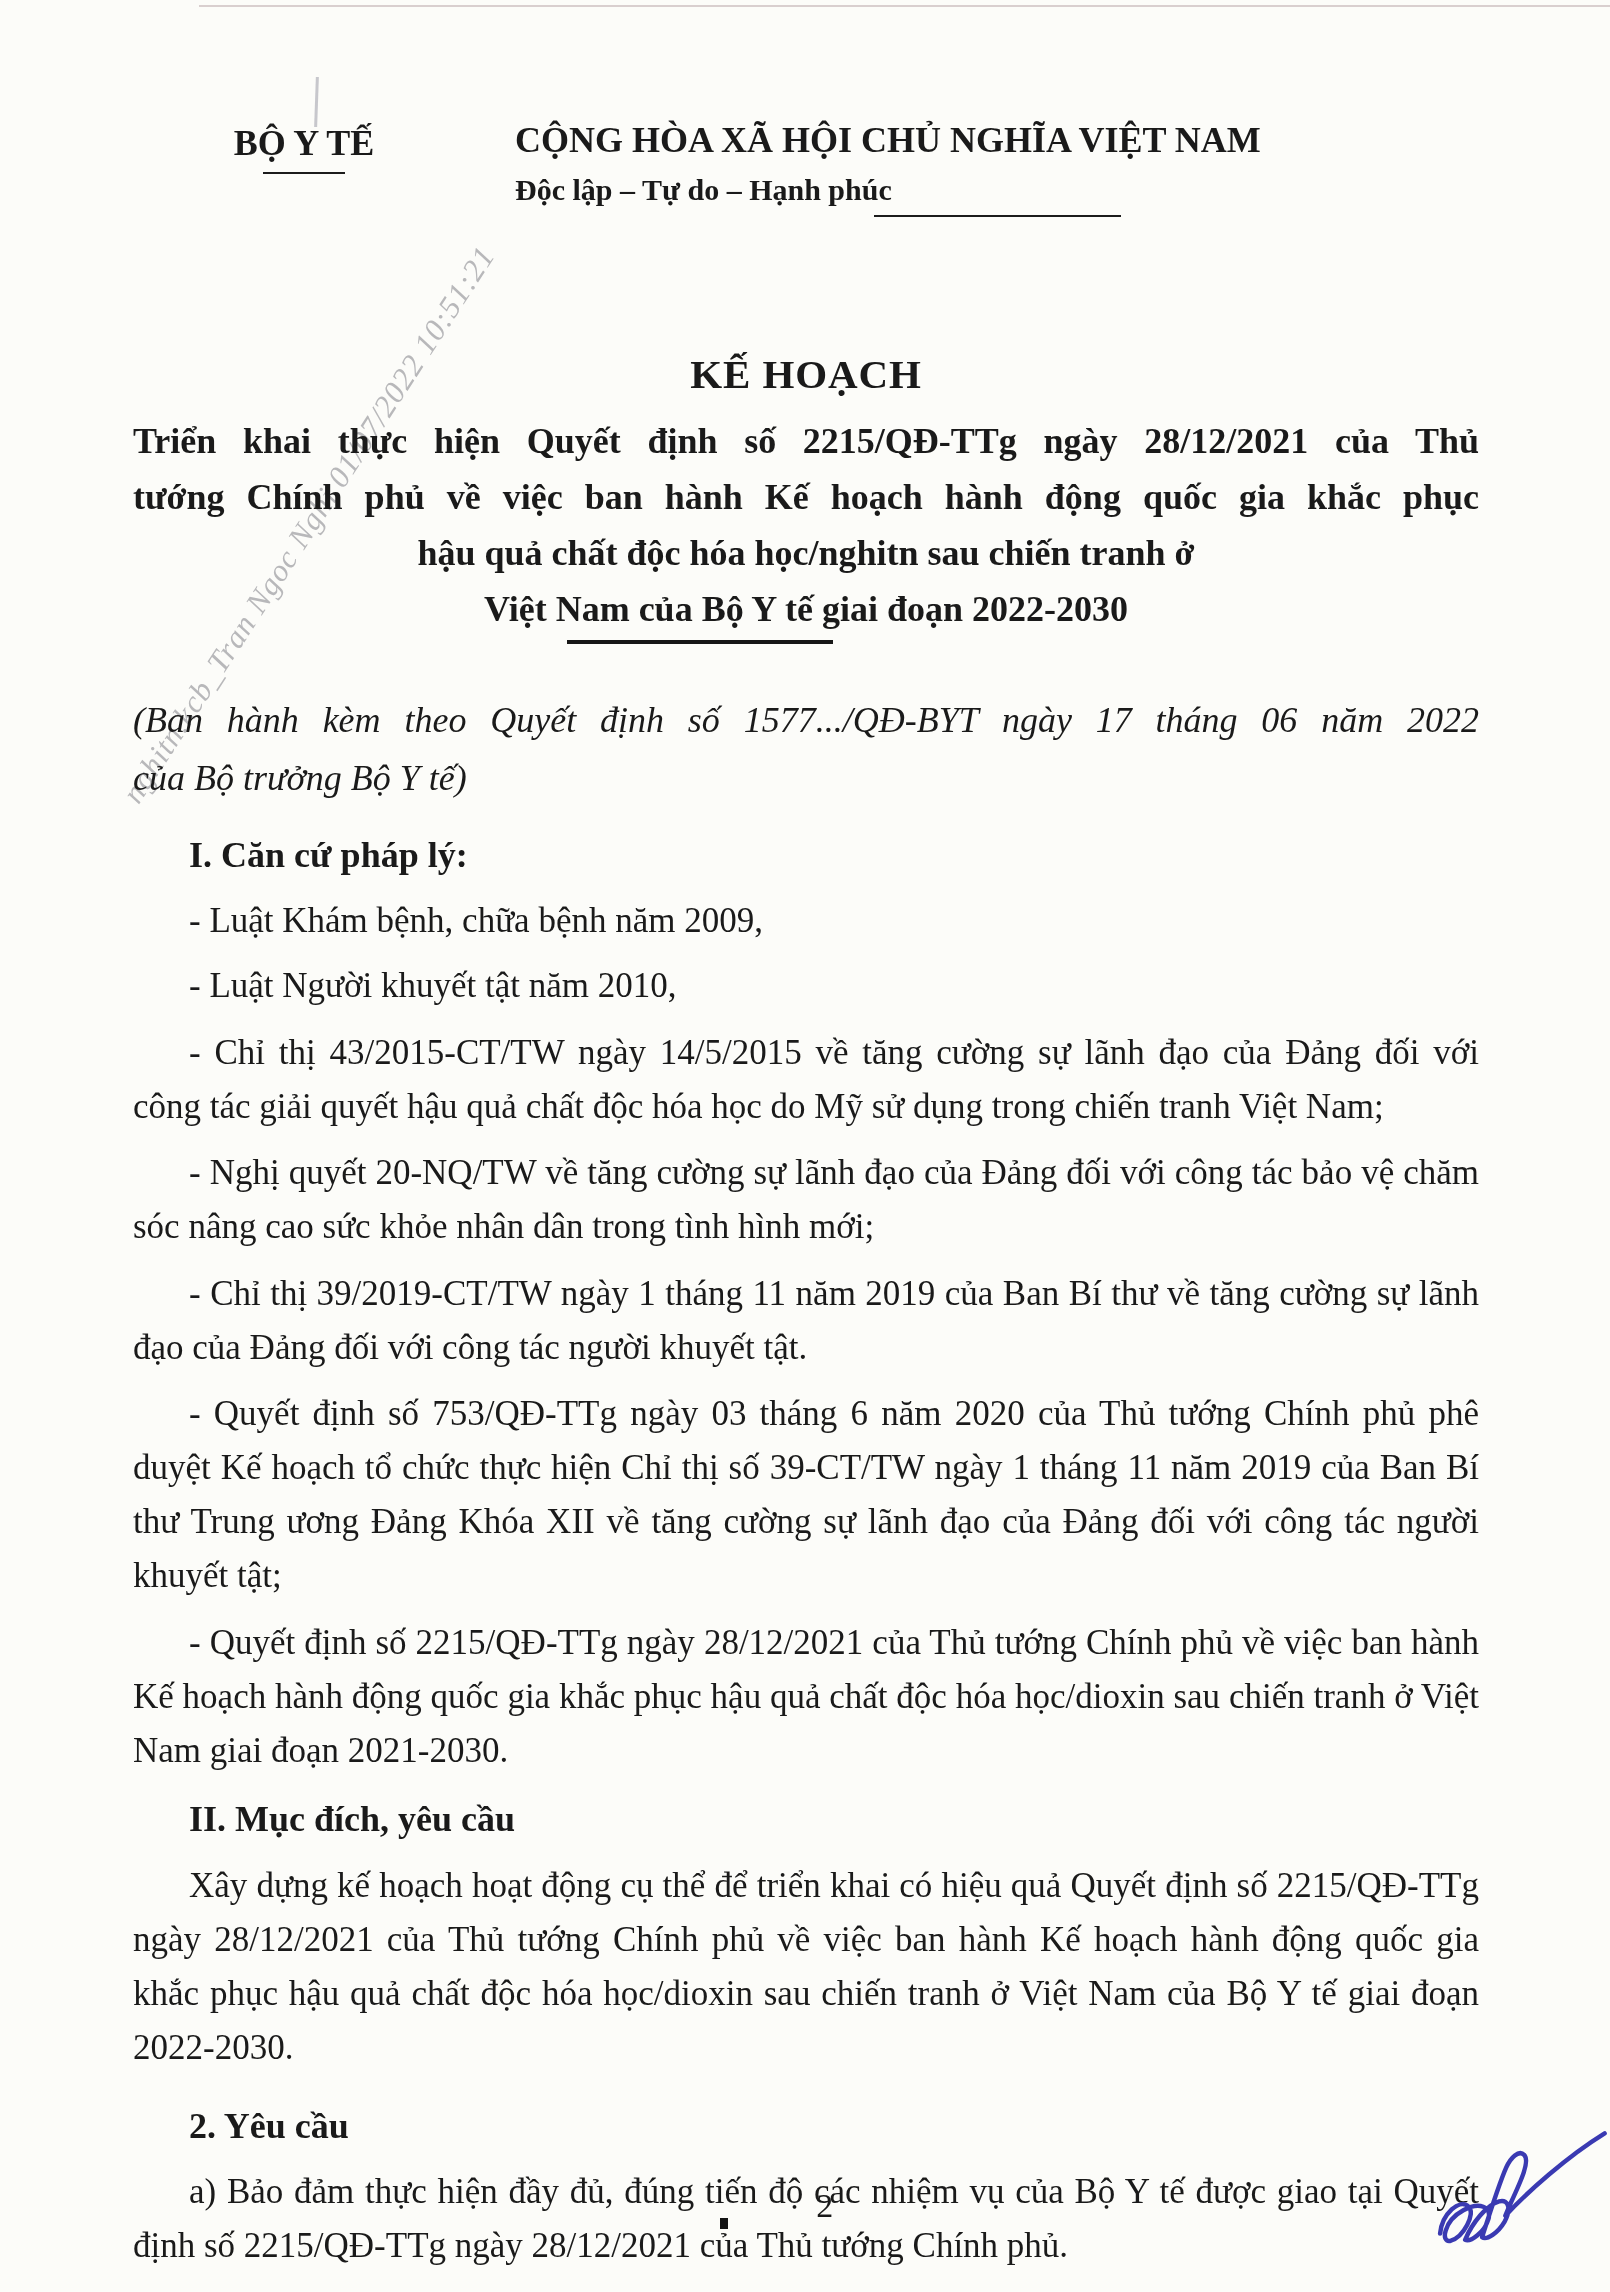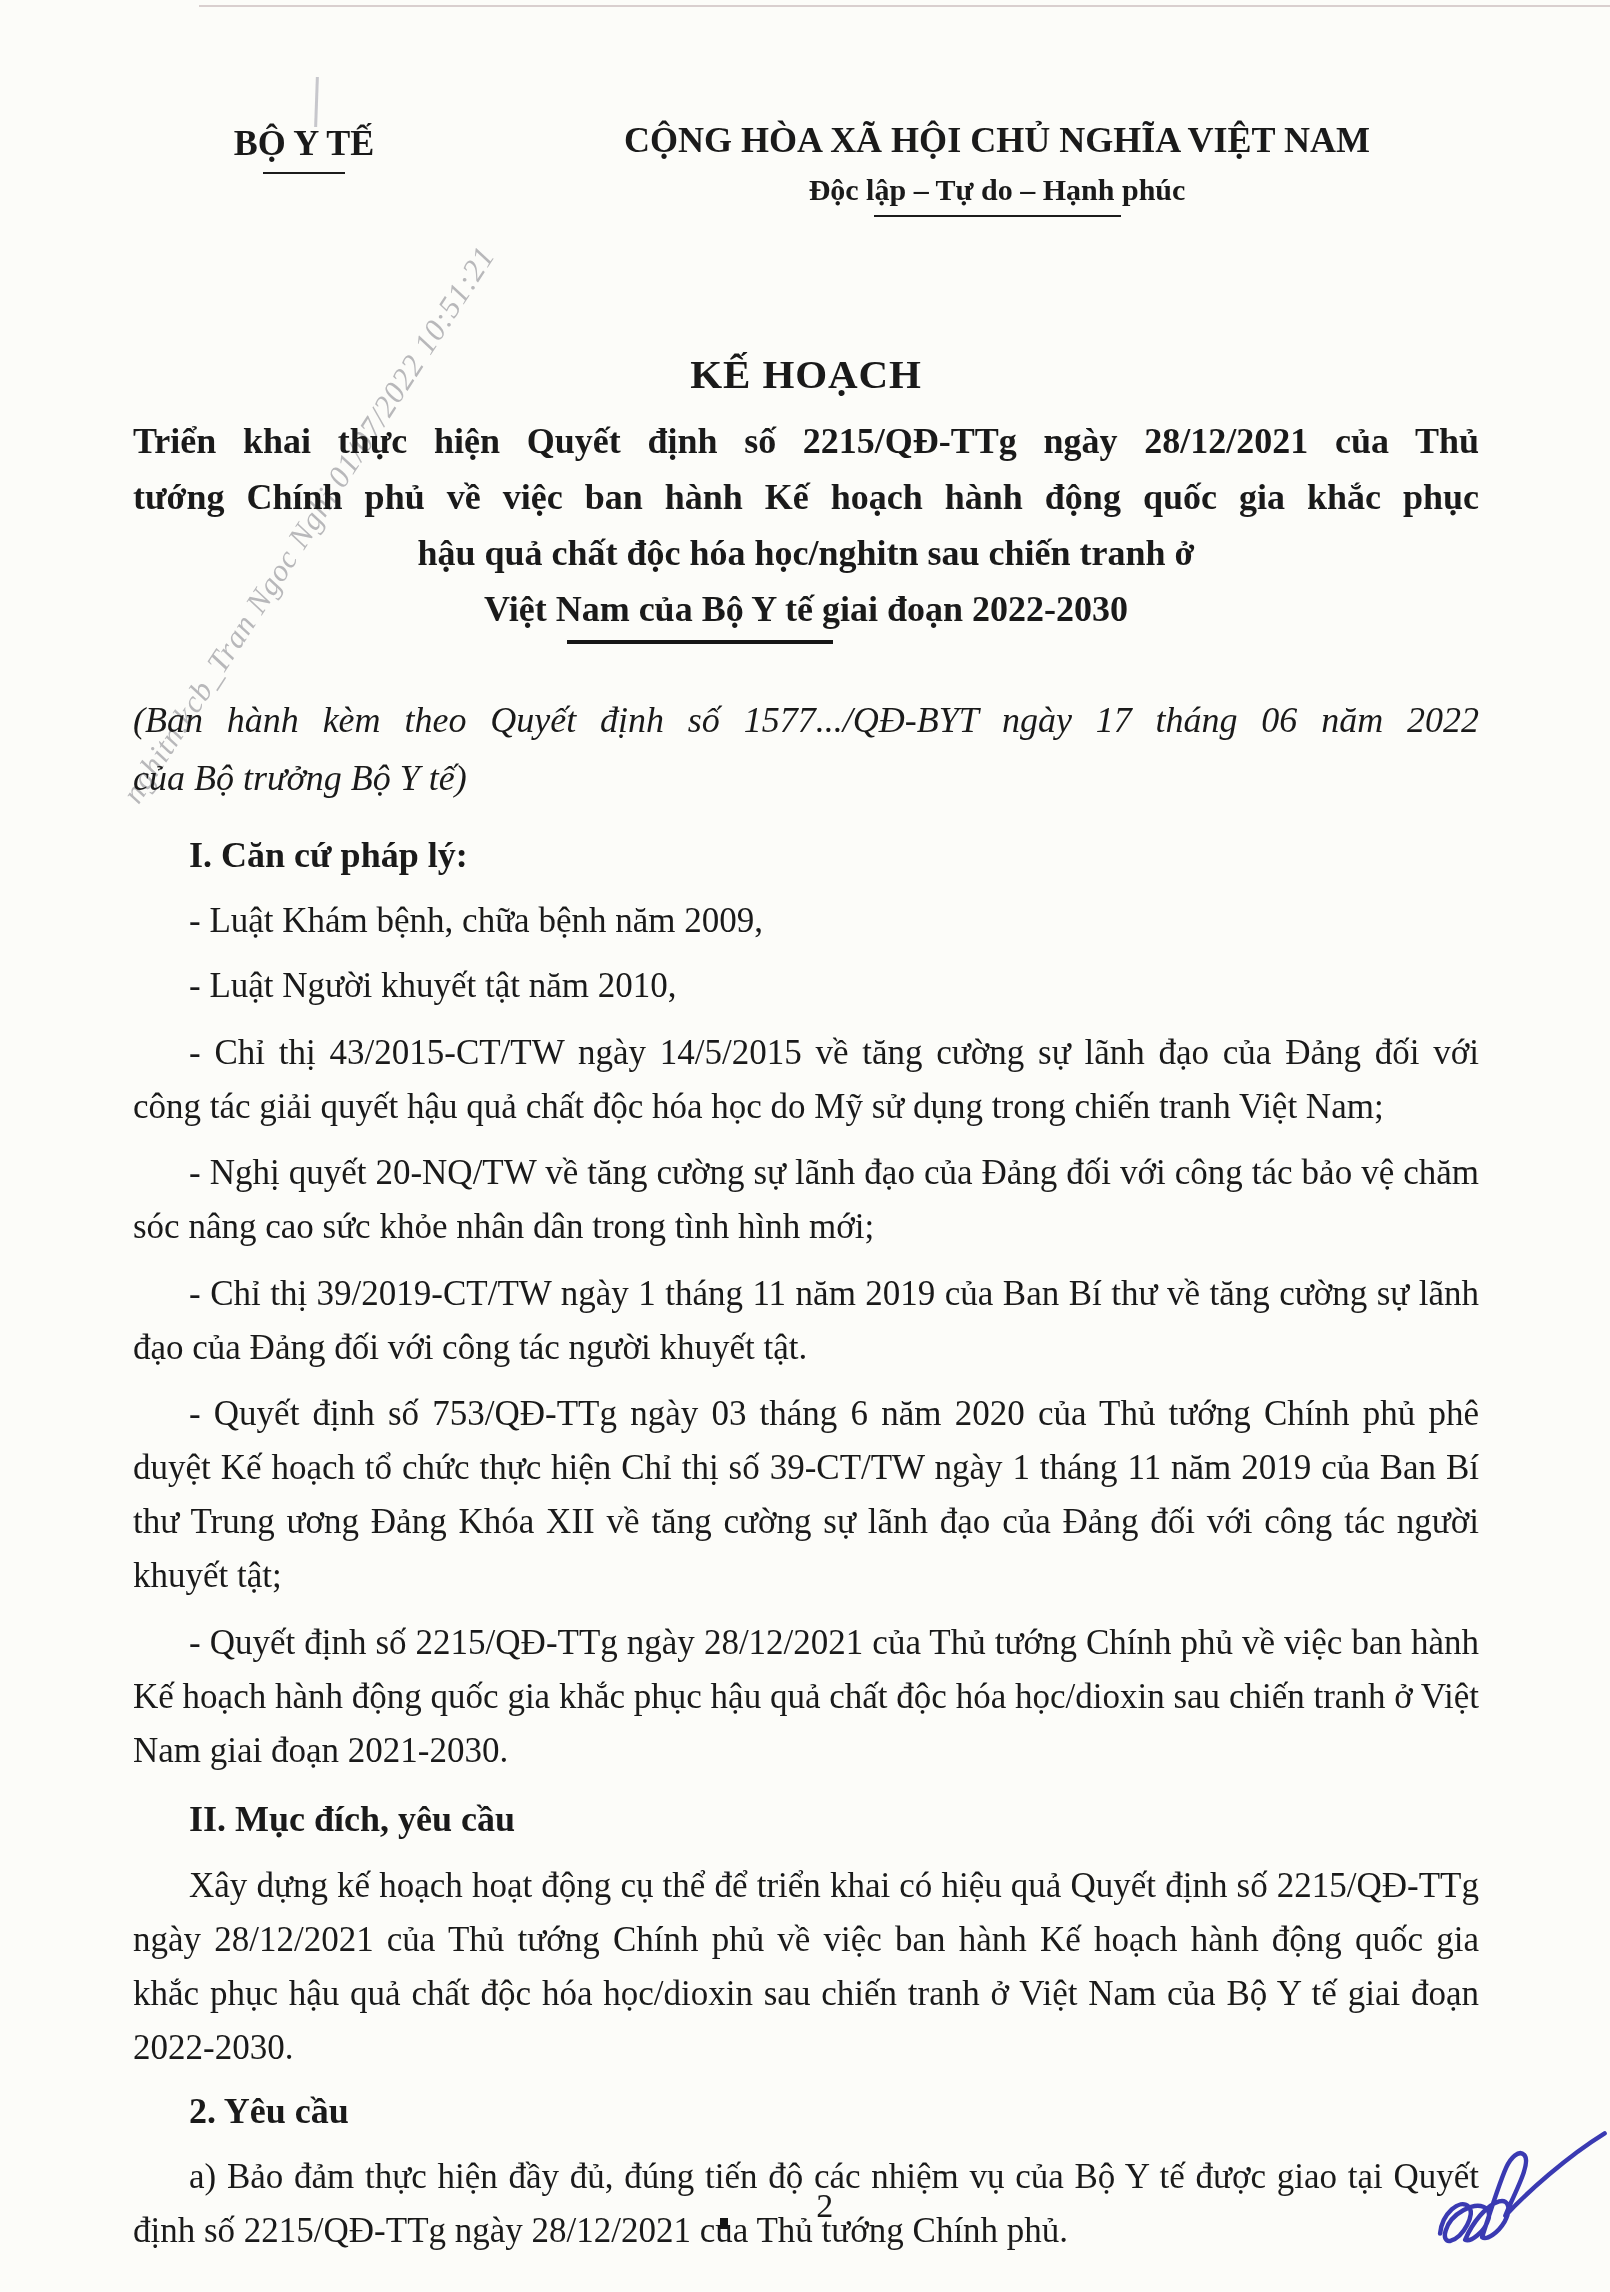--- a/index.html
+++ b/index.html
@@ -29,21 +29,21 @@
     white-space:nowrap; letter-spacing:0.9px;
     z-index:0;
   }
   .content {
     position:absolute; left:133px; right:131px; top:0; z-index:1;
     padding-top:119px;
   }
   
   .hdr { display:flex;gap:40px; }
   .hdr-left { width:342px; text-align:center; font-weight:bold; font-size:36px; padding-top:2.7px; }
-  .hdr-right { flex:1; text-align:center; font-weight:bold; }
+  .hdr-right { flex:1; font-weight:bold; }
   .hdr-right .l1 { font-size:36px; }
   .hdr-right .l2 { font-size:30px; margin-top:12px; }
   .uline { display:block; height:0; border-bottom:2.7px solid #1c1c1c; margin:8px auto 0; }
   .uline.org   { width:82px; }
   .uline.motto { width:247px; border-bottom-width:2.7px; }
   
   .doc-title {
     text-align:center; font-weight:bold; font-size:41px;
     margin-top:133px; letter-spacing:0.9px;
   }
@@ -55,21 +55,21 @@
     margin:2.7px auto 0; transform:translateX(-106px);
   }
   .citation { margin-top:47px; font-style:italic; font-size:36px; line-height:58px; }
   .cit-j { text-align:justify; text-align-last:justify; }
   .cit-c { text-align:left; }
   
   .heading { font-weight:bold; font-size:36px; line-height:54px; text-indent:56px; }
   .h-s1  { margin-top:21.5px; }
   .h-s2  { margin-top:14.3px; }
   .h-s2a { margin-top:7.2px; }
-  .h-s2b { margin-top:9px; }
+  .h-s2b { margin-top:24px; }
   .li { font-size:35px; line-height:54px; text-indent:56px; margin-top:11.6px; }
   .para {
     font-size:35px; line-height:54px; text-align:justify; text-indent:56px;
     margin-top:12.5px;
   }
   .page-number {
     position:absolute; top:2187px; left:0; right:0;
     text-align:center; font-size:34px; transform:translateX(19.7px);
     z-index:1;
   }

